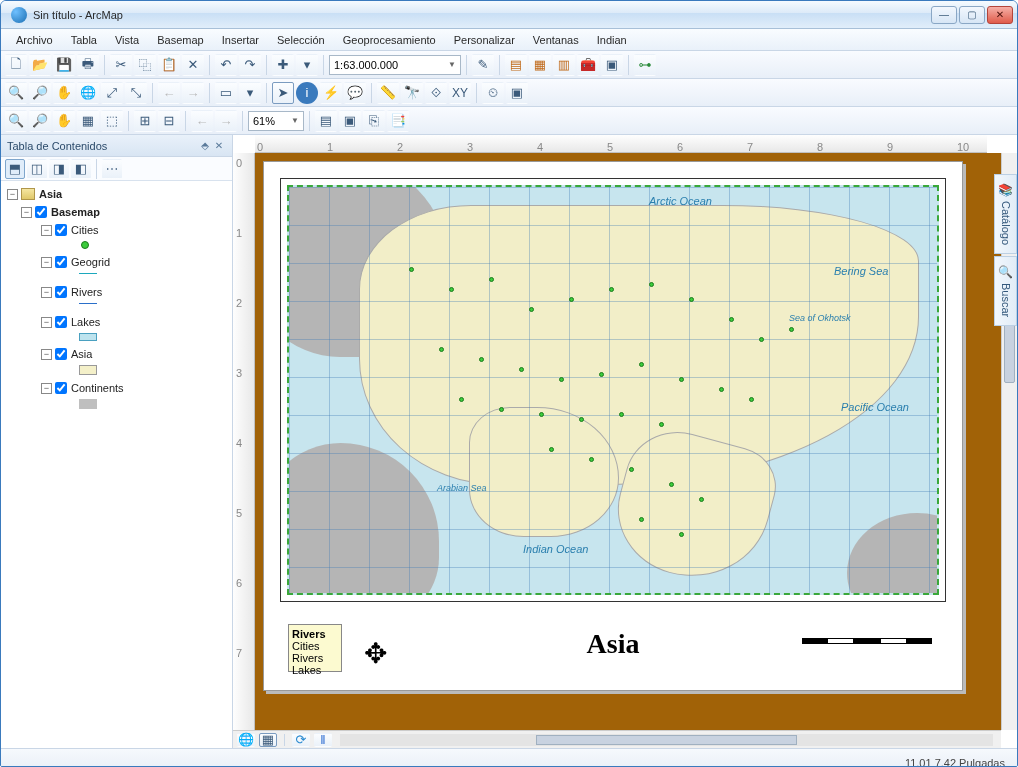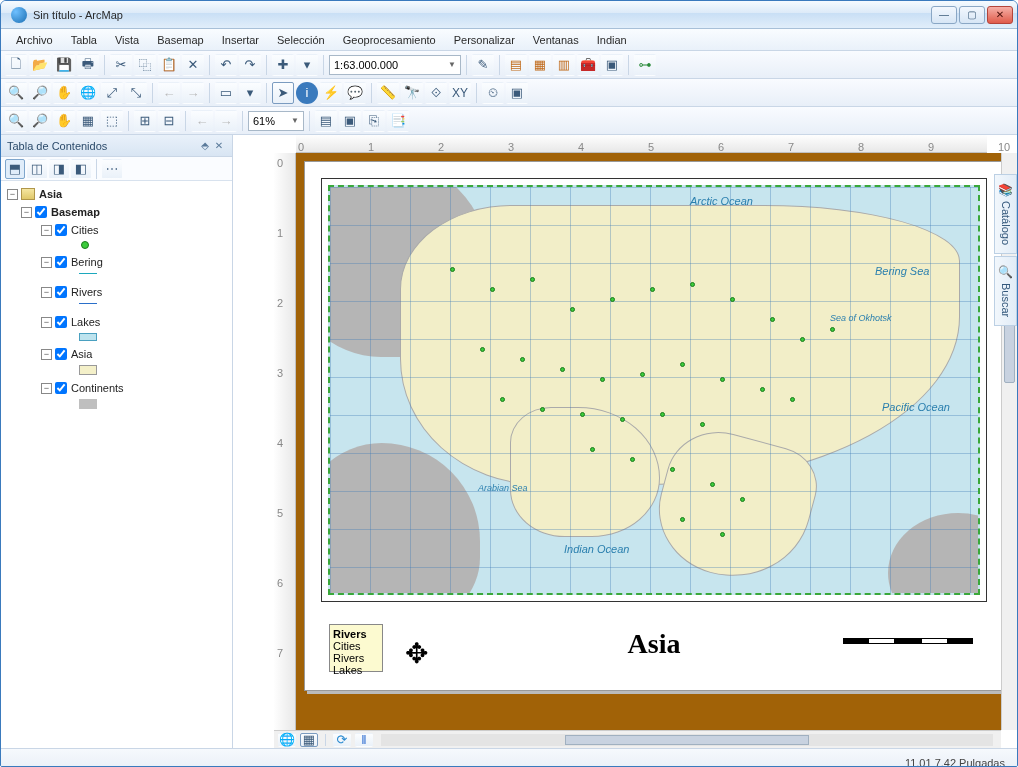--- a/index.html
+++ b/index.html
@@ -19,21 +19,21 @@
 
 
 .toolbar { height: 28px; background: linear-gradient(#f9fbff,#e8eff8); border-bottom: 1px solid #c9d6e6; display:flex; align-items:center; padding: 0 4px; gap: 2px; }
 .tool { width: 22px; height: 22px; border: 1px solid transparent; border-radius: 2px; display:flex; align-items:center; justify-content:center; font-size:13px; color:#3b5a7a; background: linear-gradient(#fbfdff,#eaf1f9); }
 .sep { width:1px; height:20px; background:#c9d6e6; margin: 0 3px; }
 .scale-input { width: 132px; height: 20px; border:1px solid #a8b8c8; background:#fff; padding:0 4px; display:flex; align-items:center; justify-content:space-between; }
 .zoom-input { width: 56px; height: 20px; border:1px solid #a8b8c8; background:#fff; padding:0 4px; display:flex; align-items:center; justify-content:space-between; }
 .dd-arrow { font-size:8px; color:#666; }
 
 
-.workarea { display:flex; height: calc(767px - 28px - 22px - 28px - 28px - 28px - 20px); gap: 41px; }
+.workarea { display:flex; height: calc(767px - 28px - 22px - 28px - 28px - 28px - 20px); }
 
 
 .toc { width: 232px; border-right: 1px solid #c9d6e6; display:flex; flex-direction:column; background:#fafcff; }
 .toc-header { height: 22px; background: linear-gradient(#e9f1fa,#d8e5f3); border-bottom:1px solid #c9d6e6; display:flex; align-items:center; padding:0 6px; color:#2b4a6a; }
 .toc-header .spacer { flex:1; }
 .pin-icon, .x-icon { width:14px; text-align:center; color:#5a7a9a; font-size:10px; }
 .toc-toolbar { height: 24px; border-bottom:1px solid #d8e2ee; display:flex; align-items:center; padding:0 4px; gap:2px; }
 .toc-body { flex:1; padding: 4px 2px; overflow:auto; background:#fff; }
 .tree-item { display:flex; align-items:center; height: 18px; padding-left: 4px; }
 .tree-item .exp { width:11px; height:11px; border:1px solid #888; font-size:9px; line-height:9px; text-align:center; margin-right:3px; color:#555; background:#fff; }
@@ -232,21 +232,21 @@
       <div class="tree-item ind-2">
           <span class="exp">−</span>
           <input type="checkbox" checked="" style="">
           <span class="label">Cities</span>
         </div>
       <div class="sym dot"></div>
 
       <div class="tree-item ind-2">
           <span class="exp">−</span>
           <input type="checkbox" checked="" style="">
-          <span class="label">Bering</span>
+          <span class="label">Geogrid</span>
         </div>
       <div class="sym cyan-line"></div>
 
       <div class="tree-item ind-2">
           <span class="exp">−</span>
           <input type="checkbox" checked="" style="">
           <span class="label">Rivers</span>
         </div>
       <div class="sym blue-line"></div>
 

